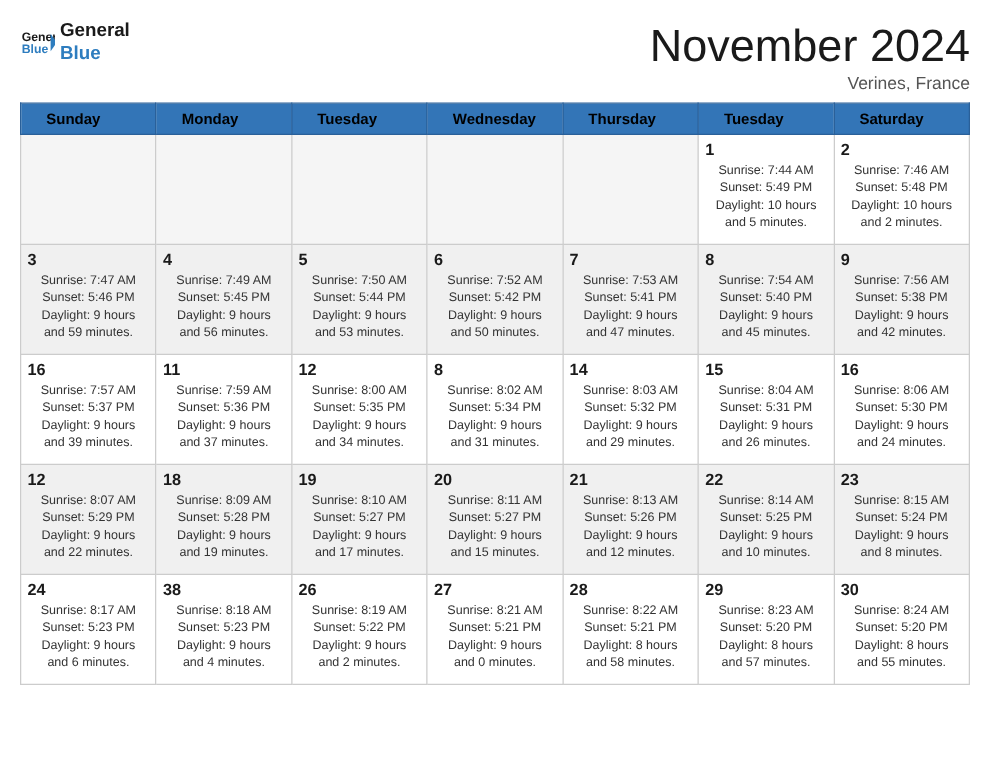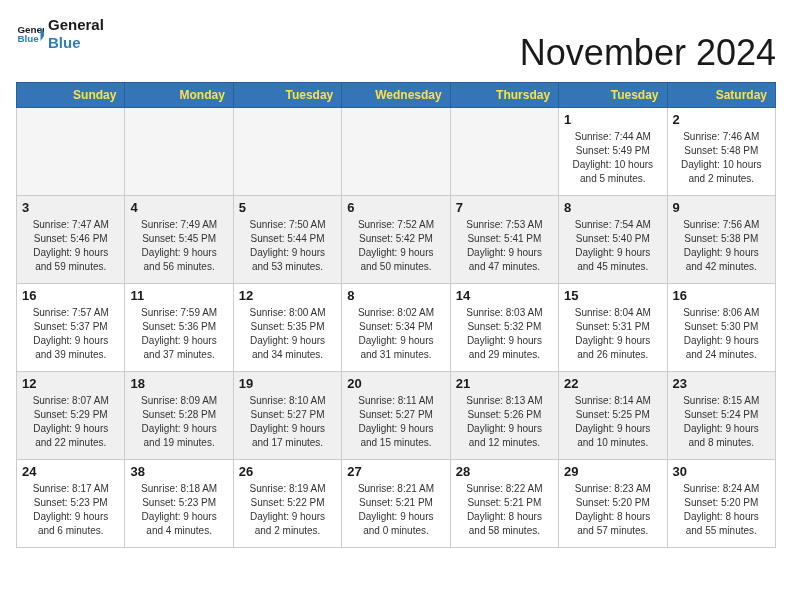--- a/index.html
+++ b/index.html
@@ -25,38 +25,37 @@
       width: 28px;
       height: 28px;
     }
     .title-block {
       text-align: right;
     }
     .month-title {
       font-size: 36px;
       font-weight: 300;
       color: #1a1a1a;
-      margin-top: 16px;
     }
     .location {
       font-size: 14px;
       color: #555;
     }
     table {
       width: 100%;
       border-collapse: collapse;
       table-layout: fixed;
     }
     th {
       background: #3375b7;
-      color: #fde047;
+      color: #000000;
       font-size: 12px;
       font-weight: bold;
-      padding: 5px 8px;
-      text-align: right;
+      padding: 5px 20px;
+      text-align: left;
       border: 1px solid #2a6099;
     }
     td {
       border: 1px solid #ccc;
       vertical-align: top;
       padding: 4px 5px;
       font-size: 10px;
       color: #333;
       height: 88px;
       background: #fff;
@@ -90,20 +89,21 @@
       <text x="2" y="32" font-size="14" font-weight="bold" fill="#2e7dbf">Blue</text>
       <polygon points="35,10 42,20 35,30" fill="#2e7dbf"></polygon>
     </svg>
     <div>
       <div style="font-size:15px;font-weight:bold;color:#1a1a1a;line-height:1.2;">General</div>
       <div style="font-size:15px;font-weight:bold;color:#2e7dbf;line-height:1.2;">Blue</div>
     </div>
   </div>
   <div class="title-block">
     <div class="month-title">November 2024</div>
+    <div class="location">Verines, France</div>
   </div>
 </div>
 
 <table>
   <thead>
     <tr>
     <th>Sunday</th>
         <th>Monday</th>
         <th>Tuesday</th>
         <th>Wednesday</th>

